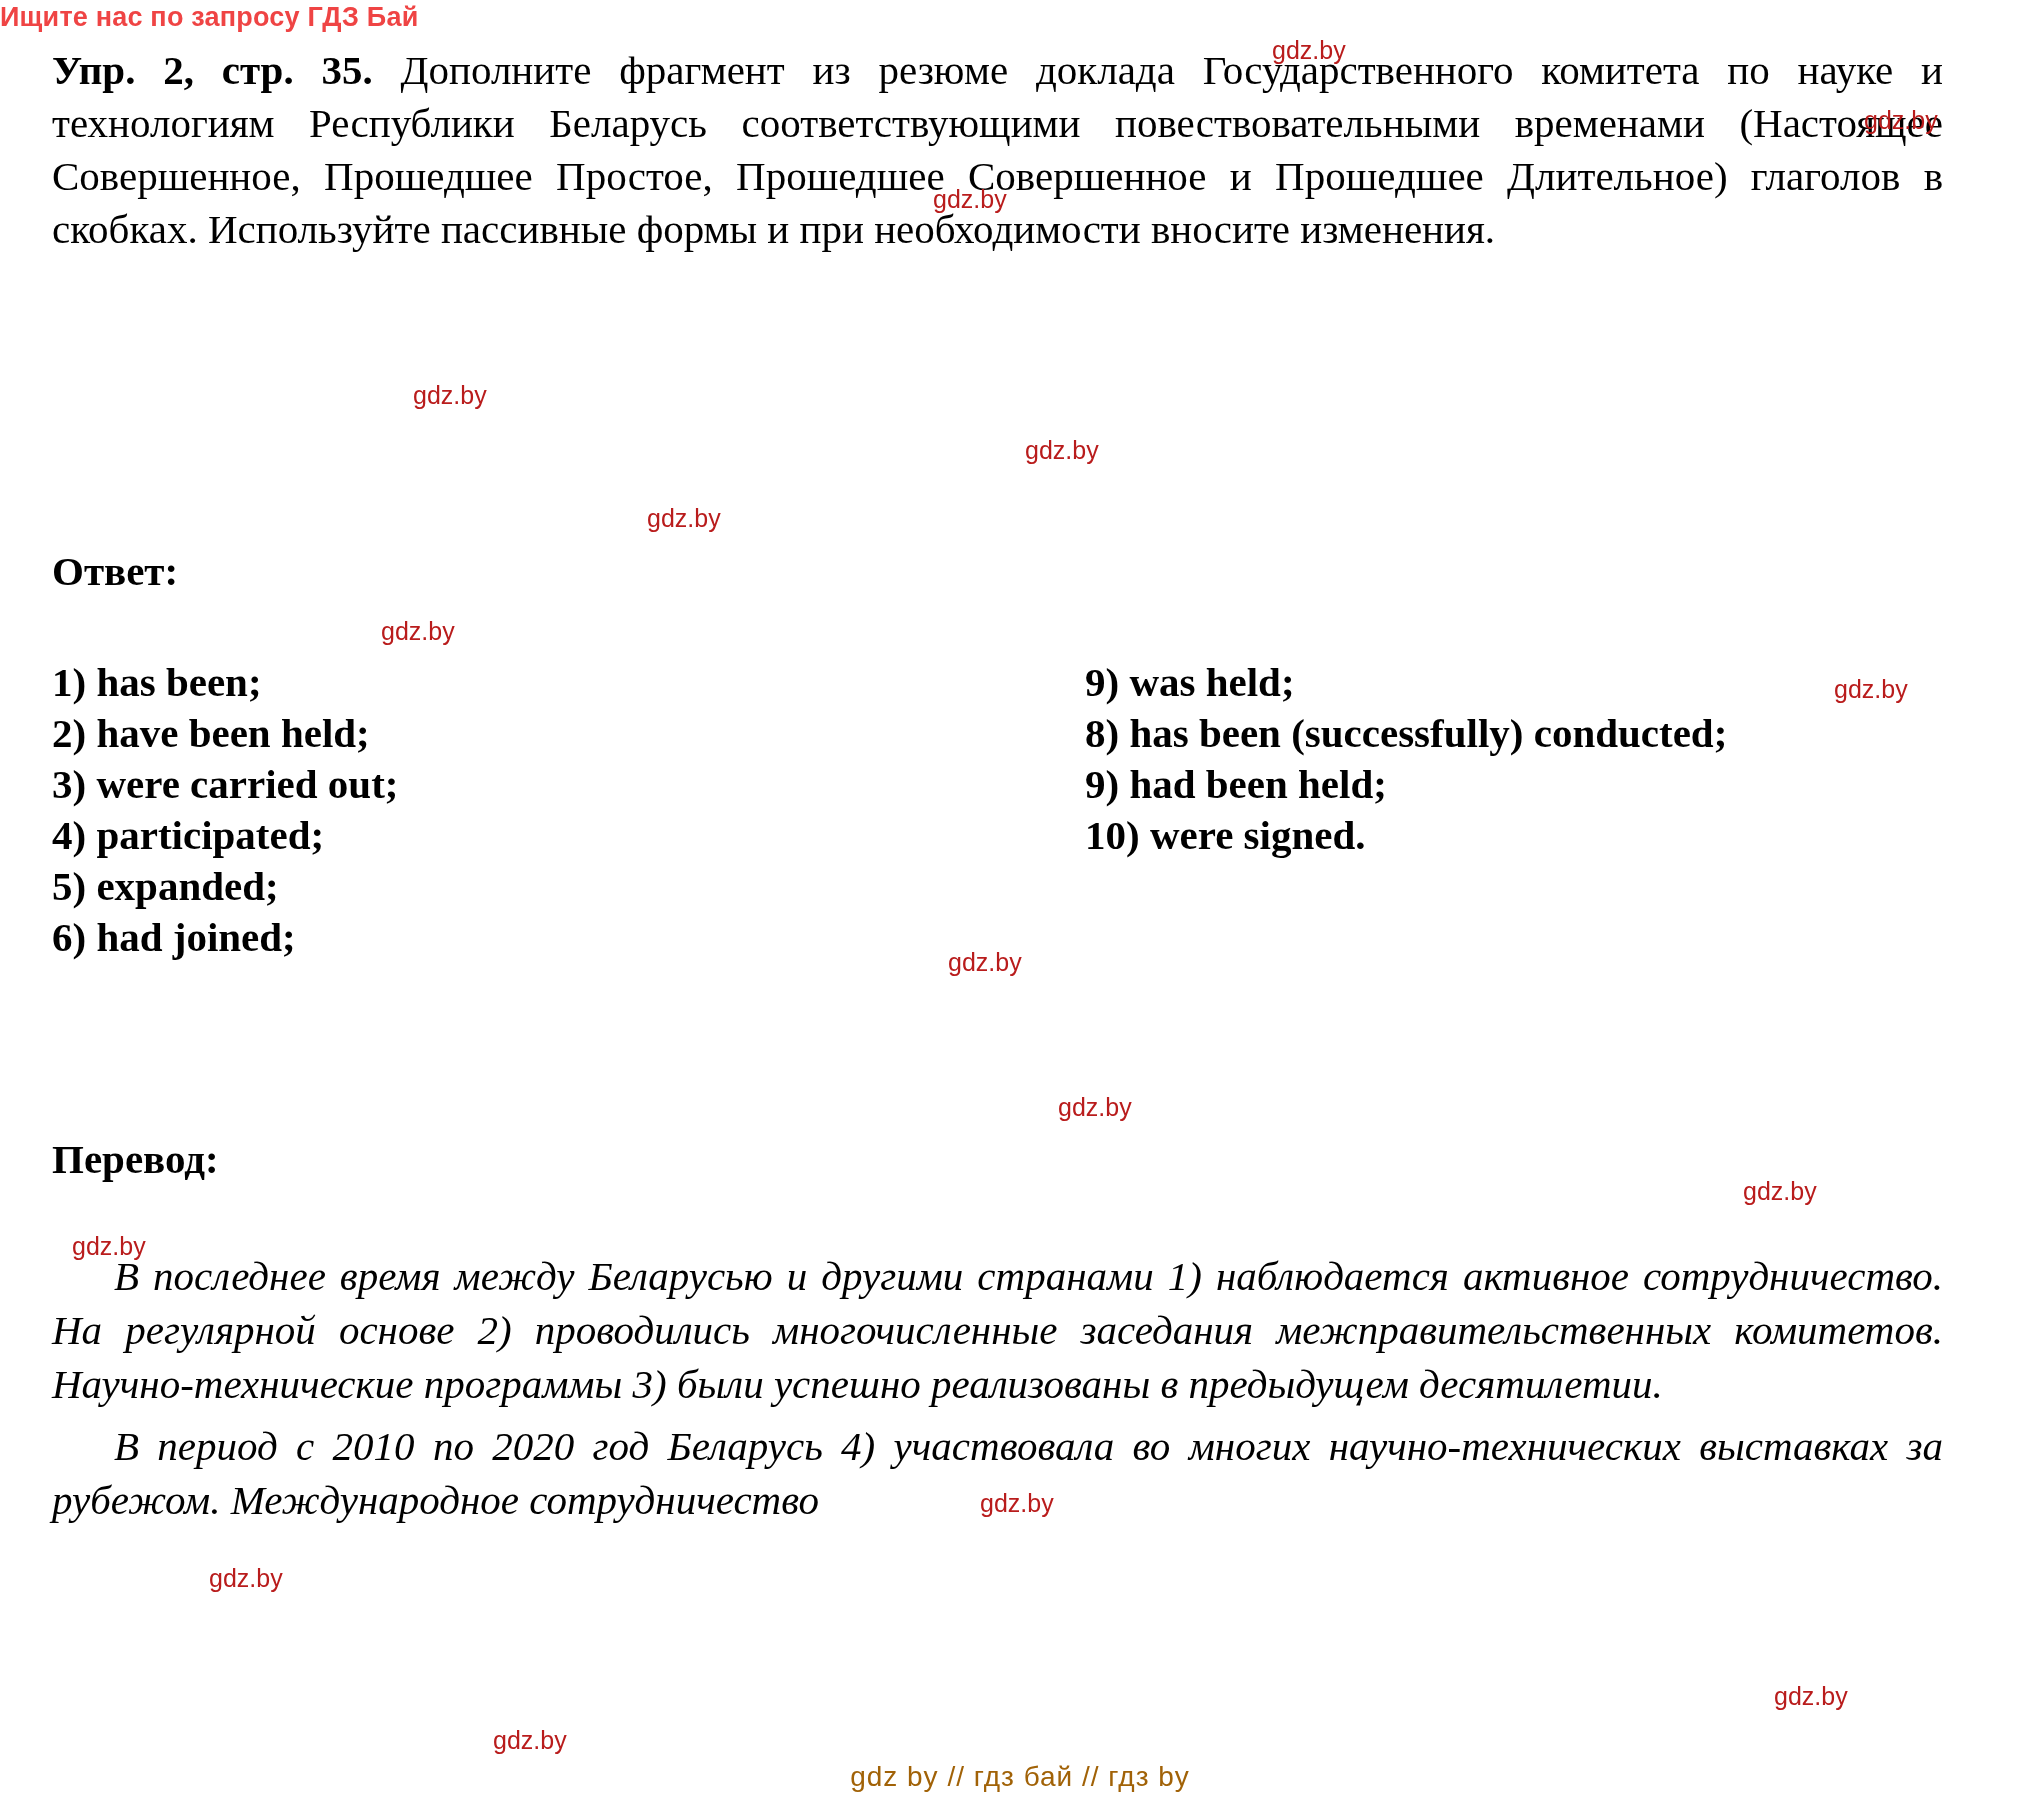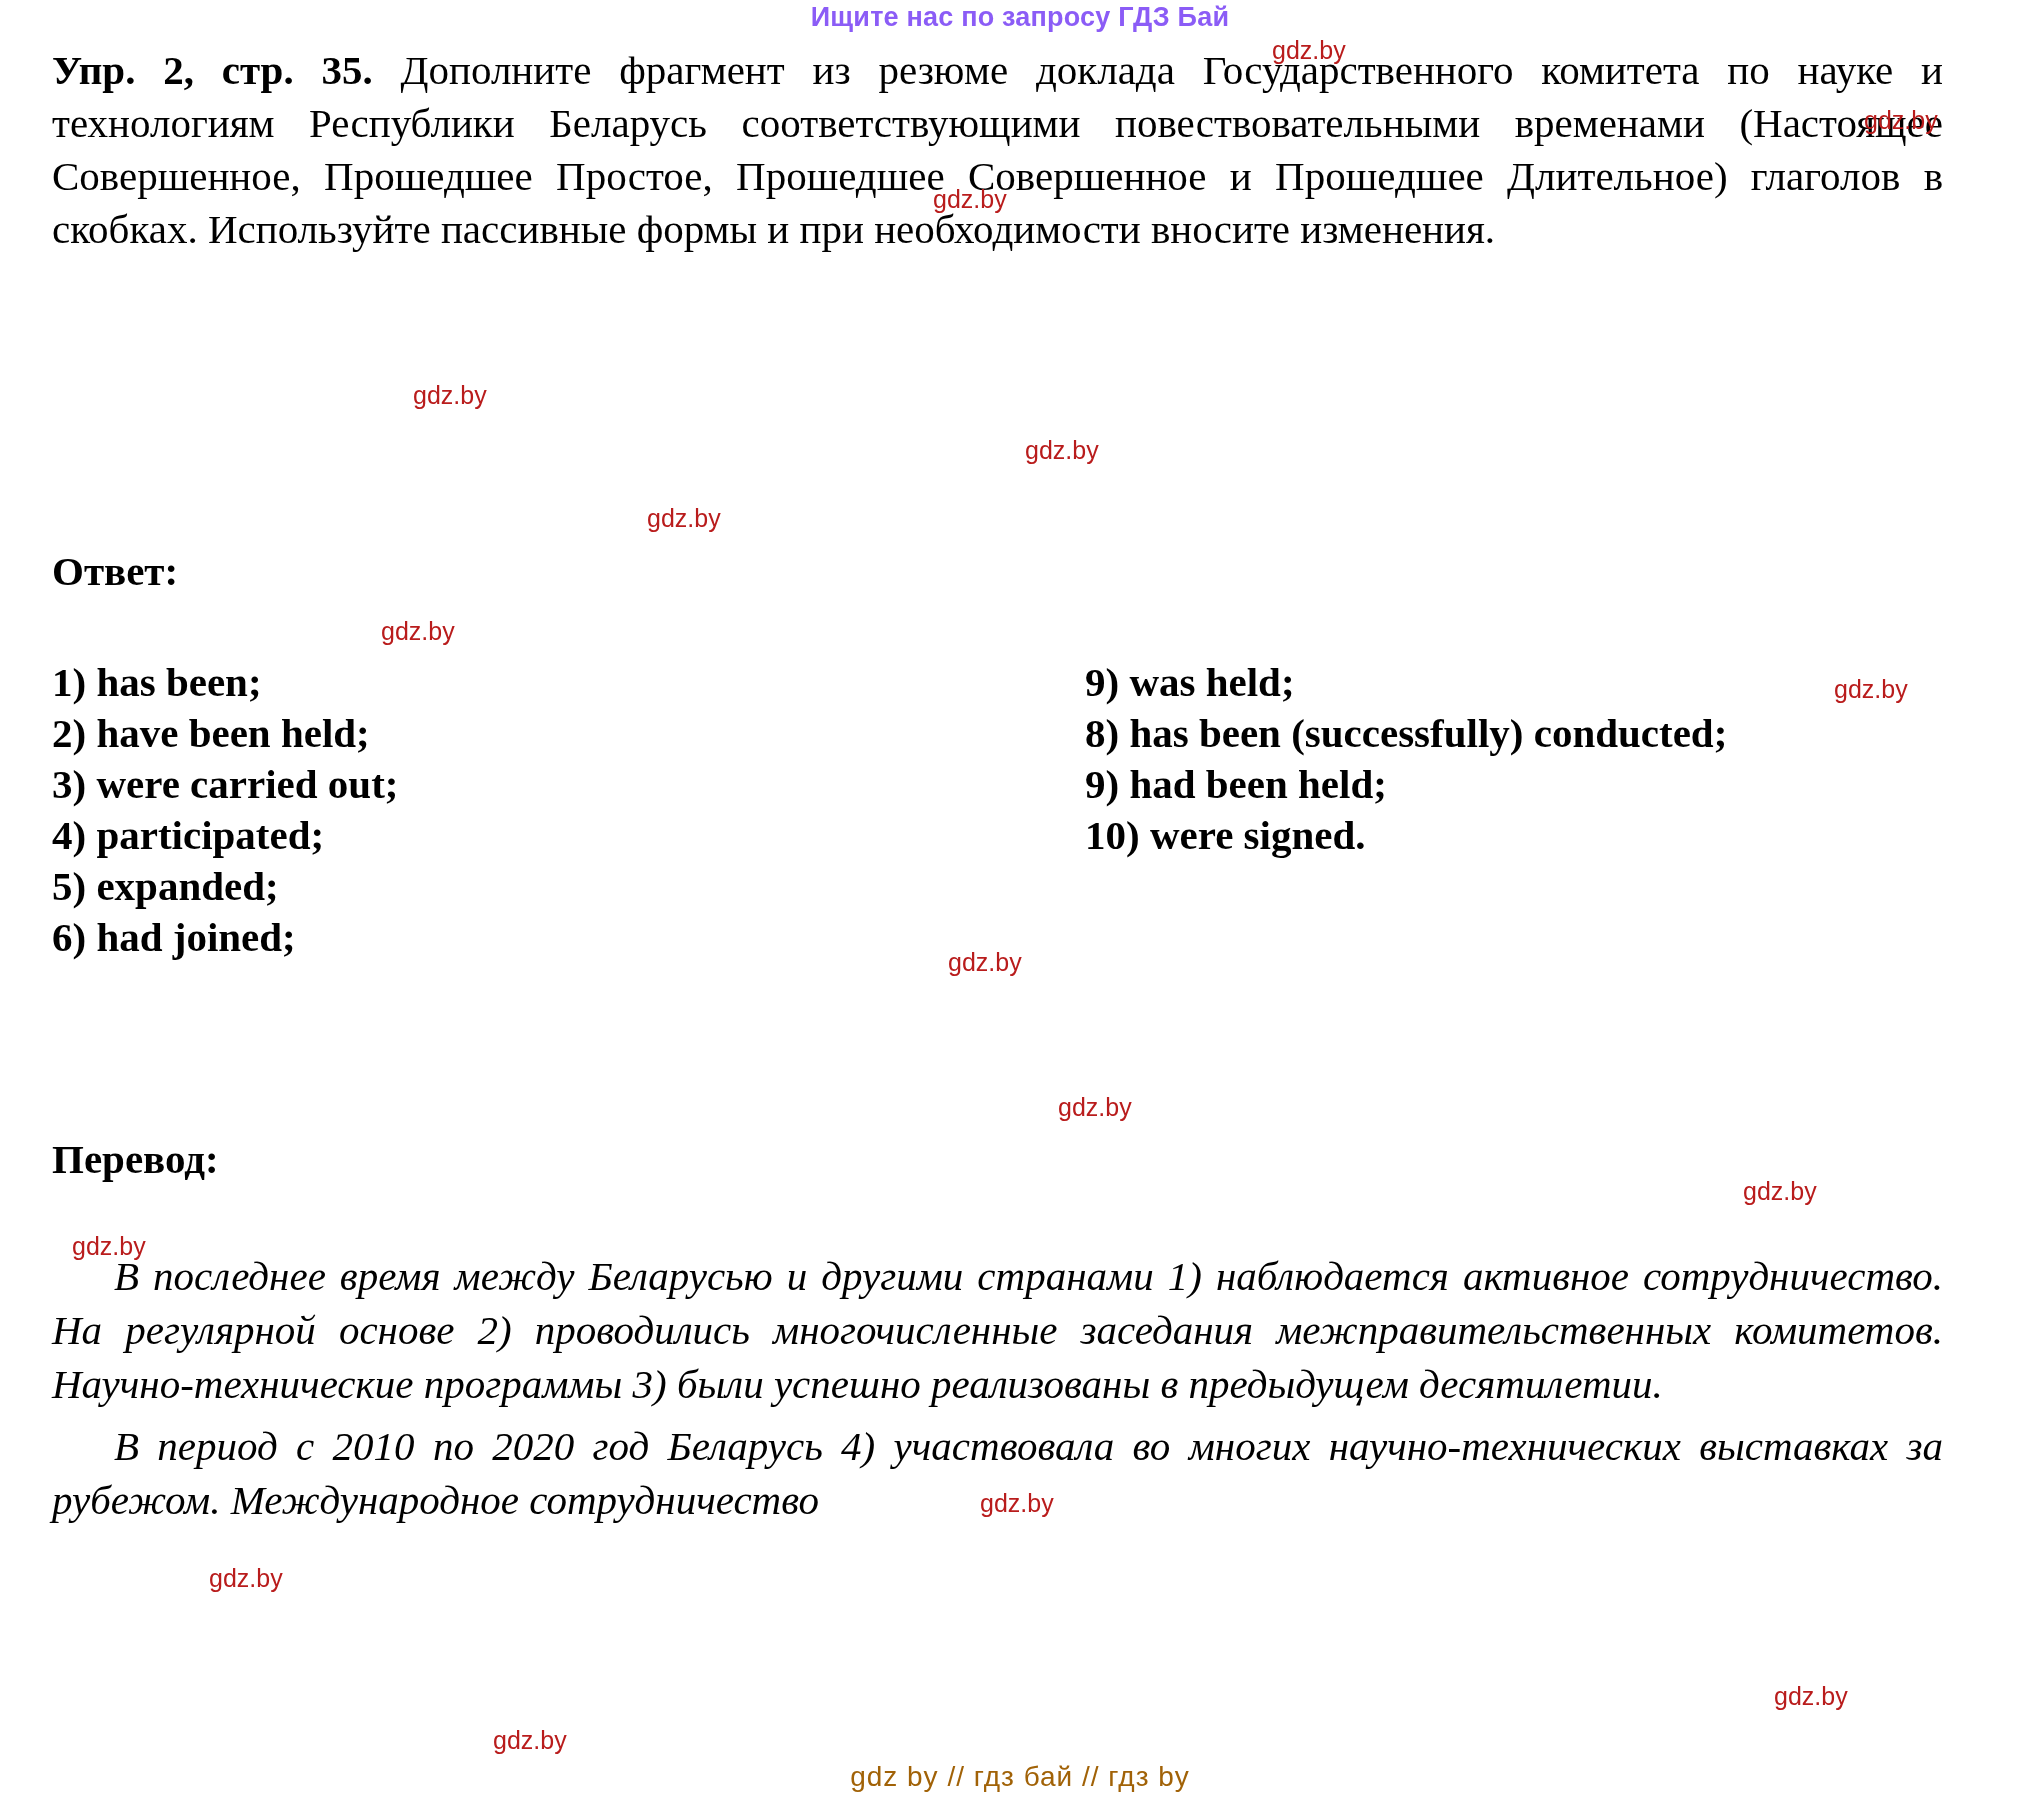--- a/index.html
+++ b/index.html
@@ -15,26 +15,25 @@
     font-family: "Liberation Serif", "DejaVu Serif", serif;
     color: #000000;
   }
 
   
   .promo-bar {
     position: absolute;
     top: 0px;
     left: 0;
     width: 2040px;
-    text-align: center;
     font-family: "Liberation Sans", "DejaVu Sans", sans-serif;
     font-weight: 700;
     font-size: 27px;
     letter-spacing: 0.2px;
-    color: #8b5cf6;
+    color: #ef4444;
     line-height: 34px;
     white-space: nowrap;
   }
 
   
   .page {
     position: absolute;
     left: 52px;
     top: 44px;
     width: 1936px;

